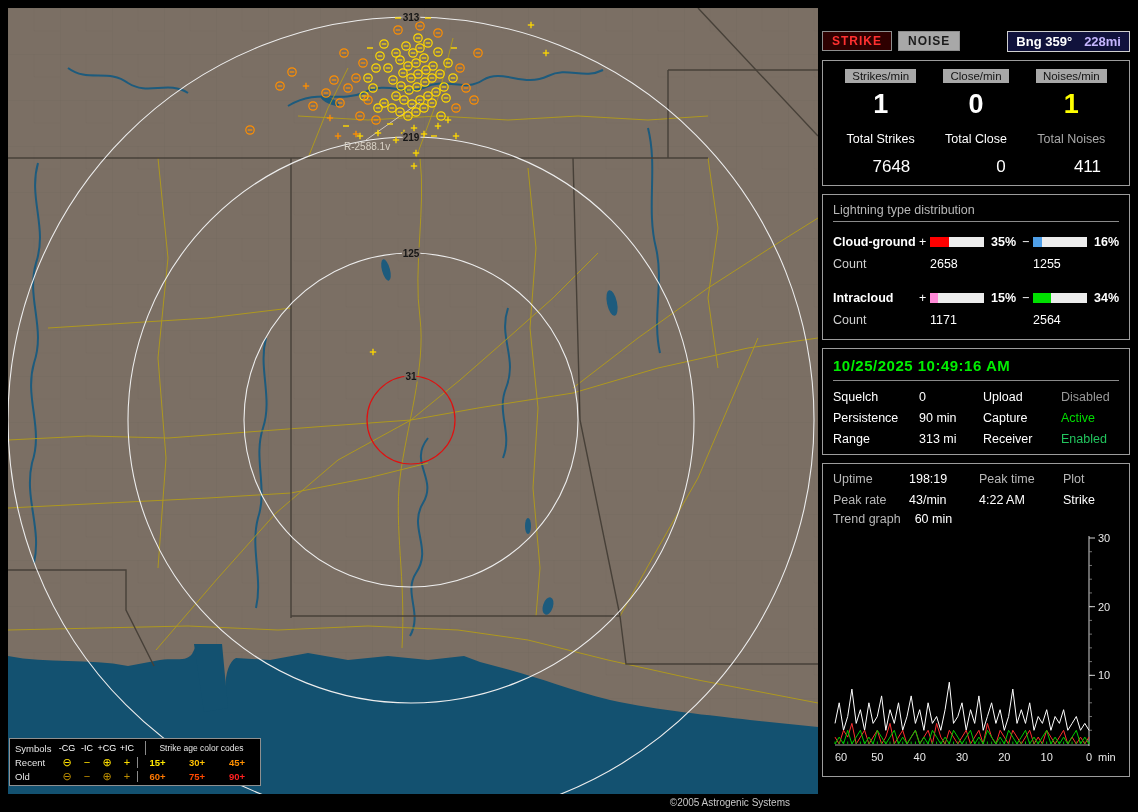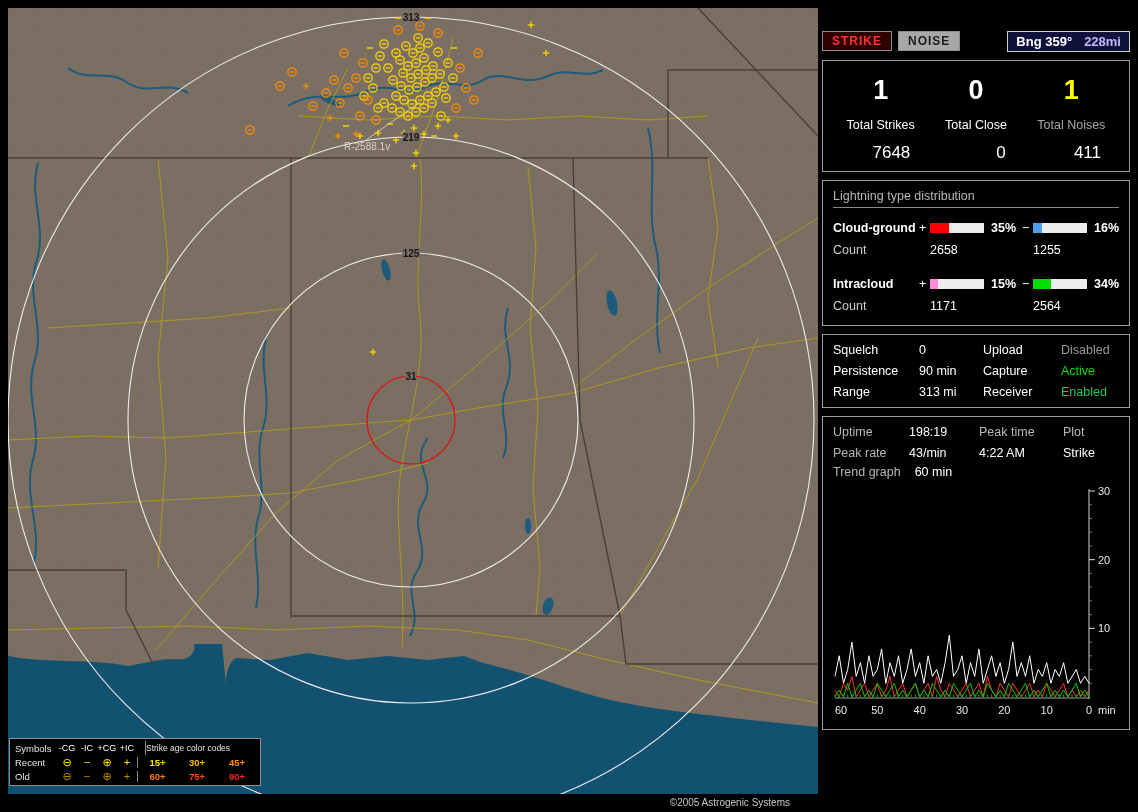--- a/index.html
+++ b/index.html
@@ -17,21 +17,21 @@
   
   .map-legend{position:absolute;left:1px;bottom:22px;background:#000;
               border:1px solid #8f8f8f;padding:2px 3px;display:grid;
               grid-template-columns:44px 20px 20px 20px 20px 40px 40px 40px;
               grid-auto-rows:14px;align-items:center;font-size:9.5px;color:#e6e6e6;}
   .lg-head{font-size:9px;color:#fff;text-align:center;}
   .lg-label{font-size:9.5px;padding-left:2px;}
   .lg-sym{text-align:center;font-size:11px;line-height:10px;}
   .lg-age{font-weight:bold;text-align:center;}
   .lg-agehead{grid-column:6 / span 3;border-left:1px solid #8a8a8a;font-size:8.5px;
-              text-align:left;height:14px;line-height:14px;margin-left:8px;}
+              text-align:center;height:14px;line-height:14px;margin-left:8px;}
   .lg-sep{border-left:1px solid #8a8a8a;}
 
   
   .side{position:absolute;left:822px;top:16px;width:308px;}
   .topbar{margin-top:14px;display:flex;align-items:center;gap:6px;height:22px;}
   .btn{border:1px solid #8d8d8d;font-weight:bold;font-size:12px;padding:2px 9px;
        letter-spacing:1px;cursor:default;}
   .btn-strike{background:#2e0000;}
   .btn-noise{background:#a8a8a8;color:#1c1c1c;}
   .bng-box{margin-left:auto;background:#10123c;border:1px solid #cfcfcf;
@@ -375,20 +375,25 @@
     <span class="btn btn-strike" style="color: rgb(255, 48, 48);">STRIKE</span>
     <span class="btn btn-noise">NOISE</span>
     <span class="bng-box">
       <span>Bng 359°</span>
       <span style="color: #c4b5fd;">228mi</span>
     </span>
   </div>
 
   <div class="panel">
     <div class="g3">
+      <span class="chip">Strikes/min</span>
+      <span class="chip">Close/min</span>
+      <span class="chip">Noises/min</span>
+    </div>
+    <div class="g3">
       <span class="rate" style="color: rgb(255, 255, 255);">1</span>
       <span class="rate" style="color: rgb(255, 255, 255);">0</span>
       <span class="rate" style="color: rgb(255, 255, 0);">1</span>
     </div>
     <div class="g3">
       <span class="tot-label" style="color: rgb(255, 255, 255);">Total Strikes</span>
       <span class="tot-label" style="color: rgb(255, 255, 255);">Total Close</span>
       <span class="tot-label" style="color: rgb(168, 168, 168);">Total Noises</span>
     </div>
     <div class="g3">
@@ -442,20 +447,21 @@
       <span></span>
       <span class="count-val">1171</span>
       <span></span>
         <span></span>
       <span class="count-val">2564</span>
       <span></span>
     </div>
   </div>
 
   <div class="panel">
+    <div class="clock" style="color: rgb(0, 238, 0);">10/25/2025 10:49:16 AM</div>
     <div class="set-grid">
       <span>Squelch</span>
       <span>0</span>
       <span>Upload</span>
       <span style="color: rgb(154, 154, 154);">Disabled</span>
 
       <span>Persistence</span>
       <span>90 min</span>
       <span>Capture</span>
       <span style="color: rgb(0, 221, 0);">Active</span>

